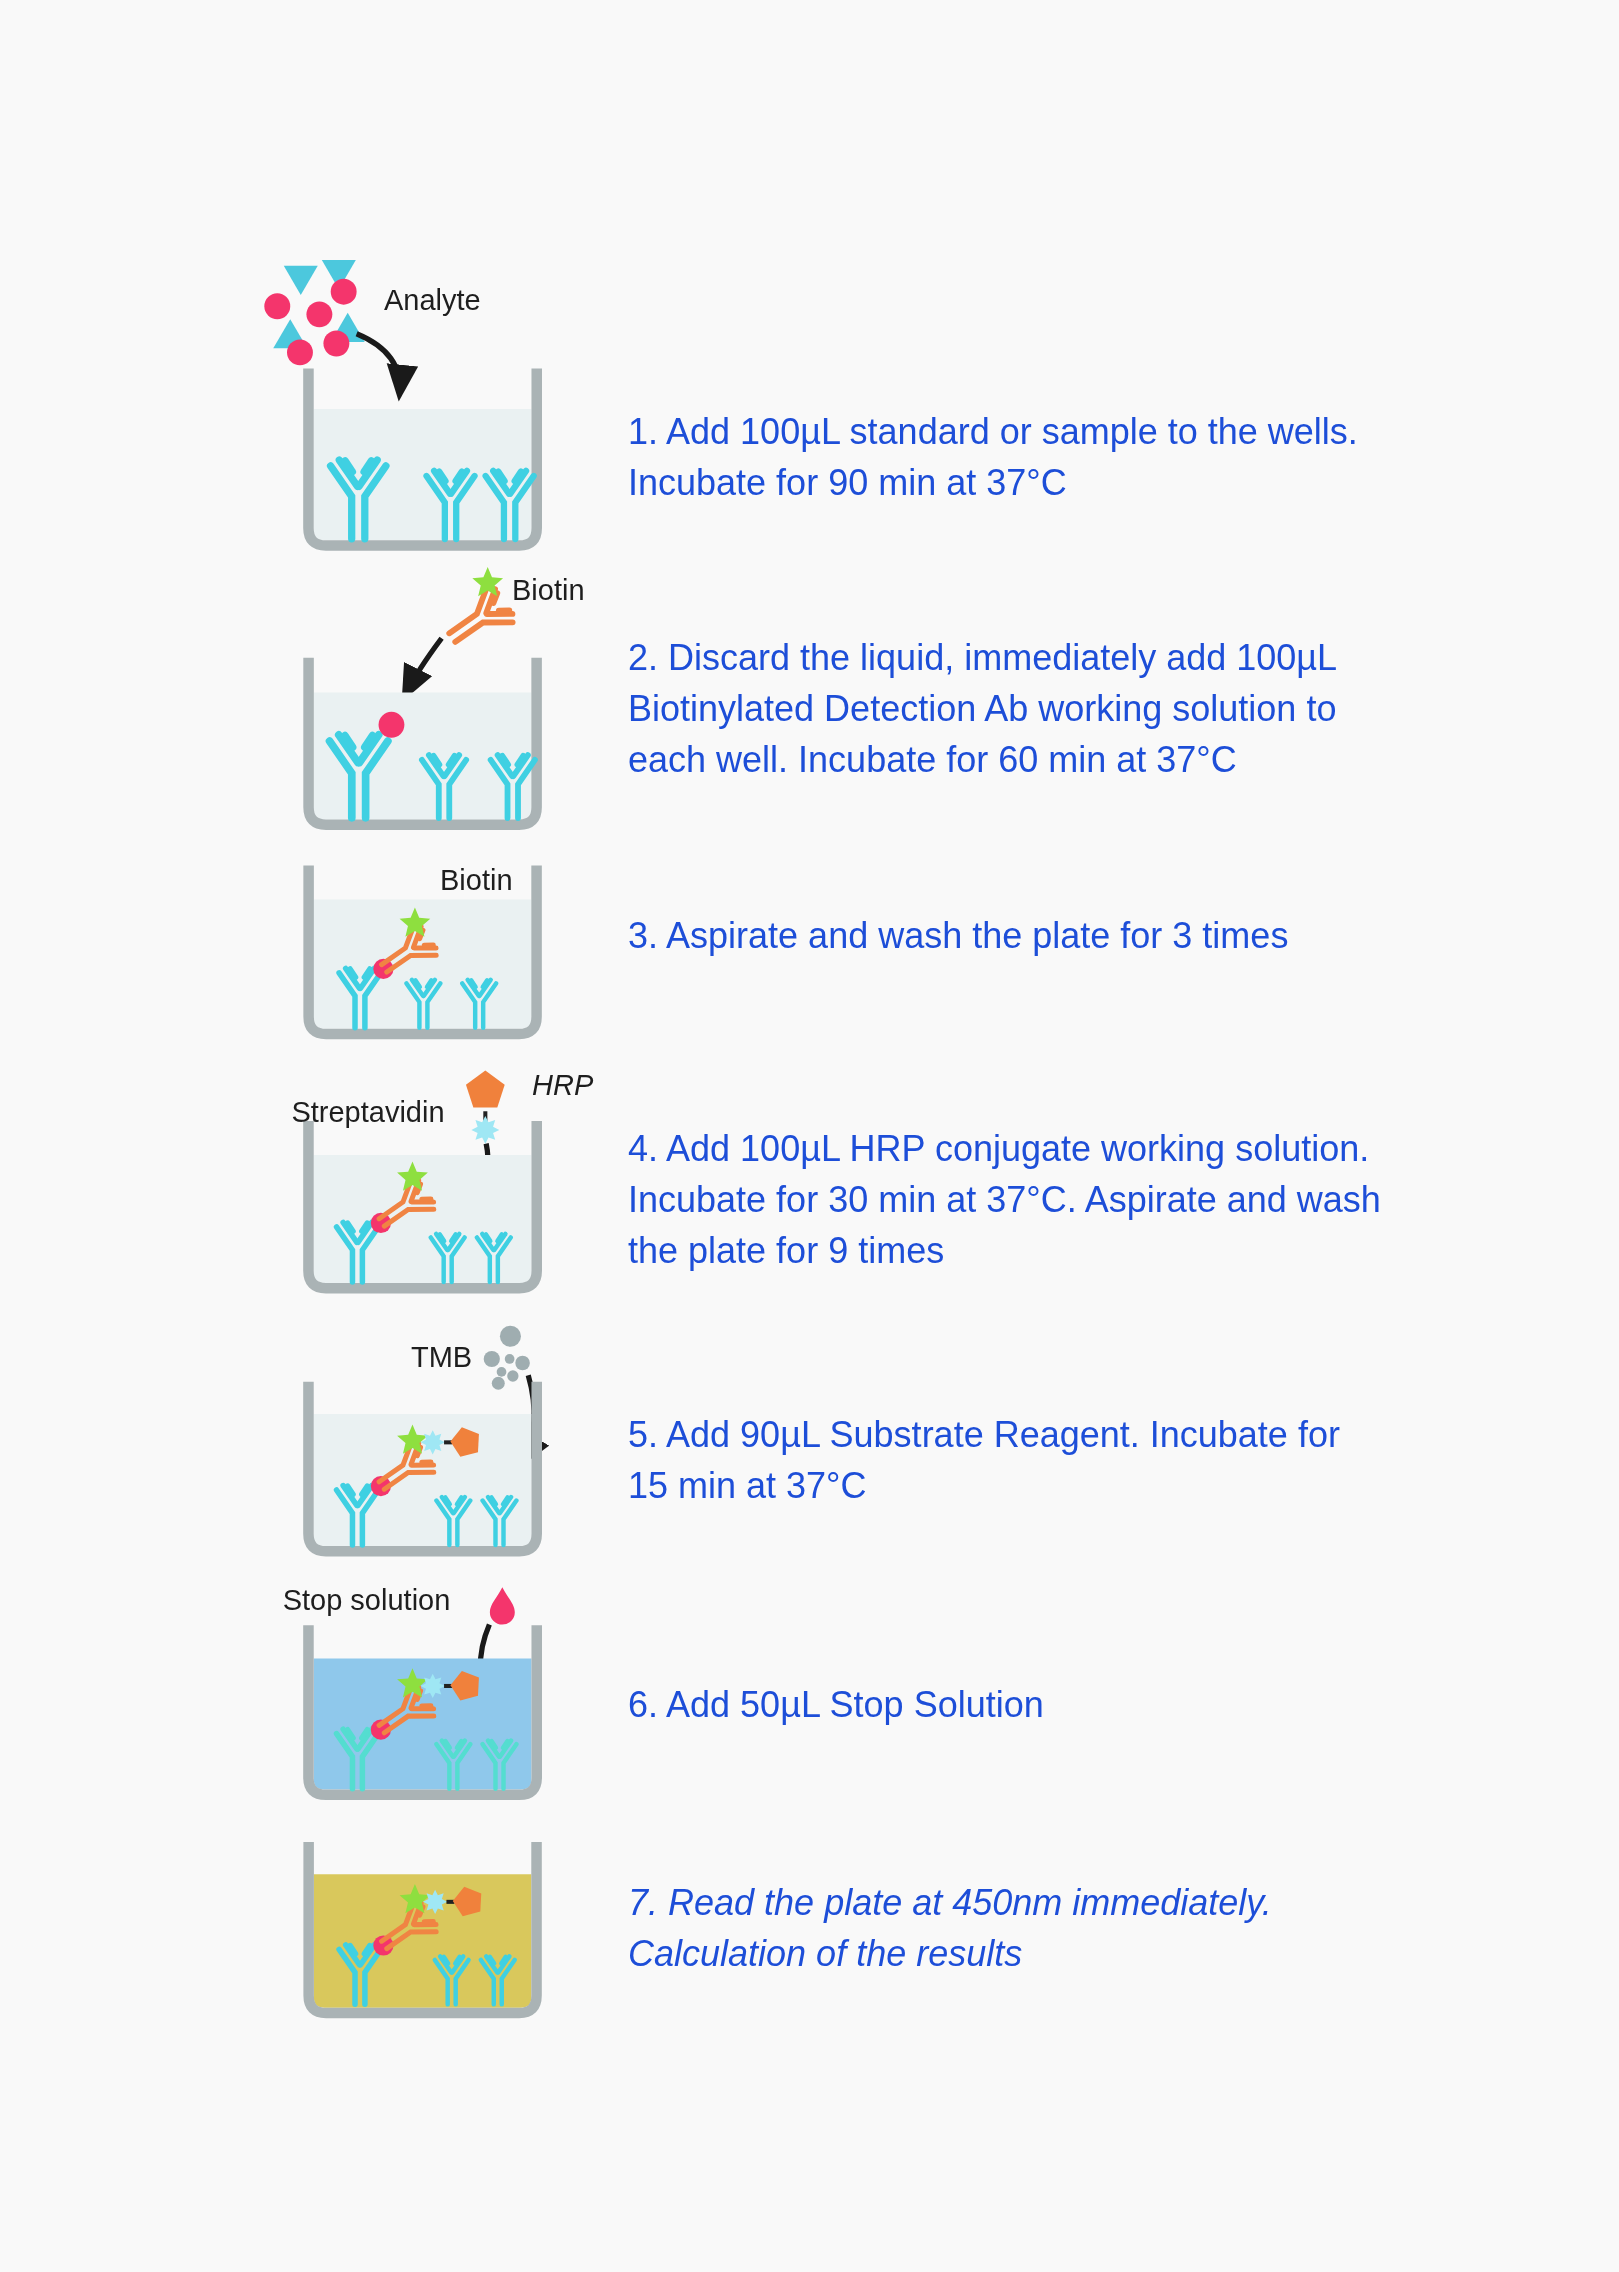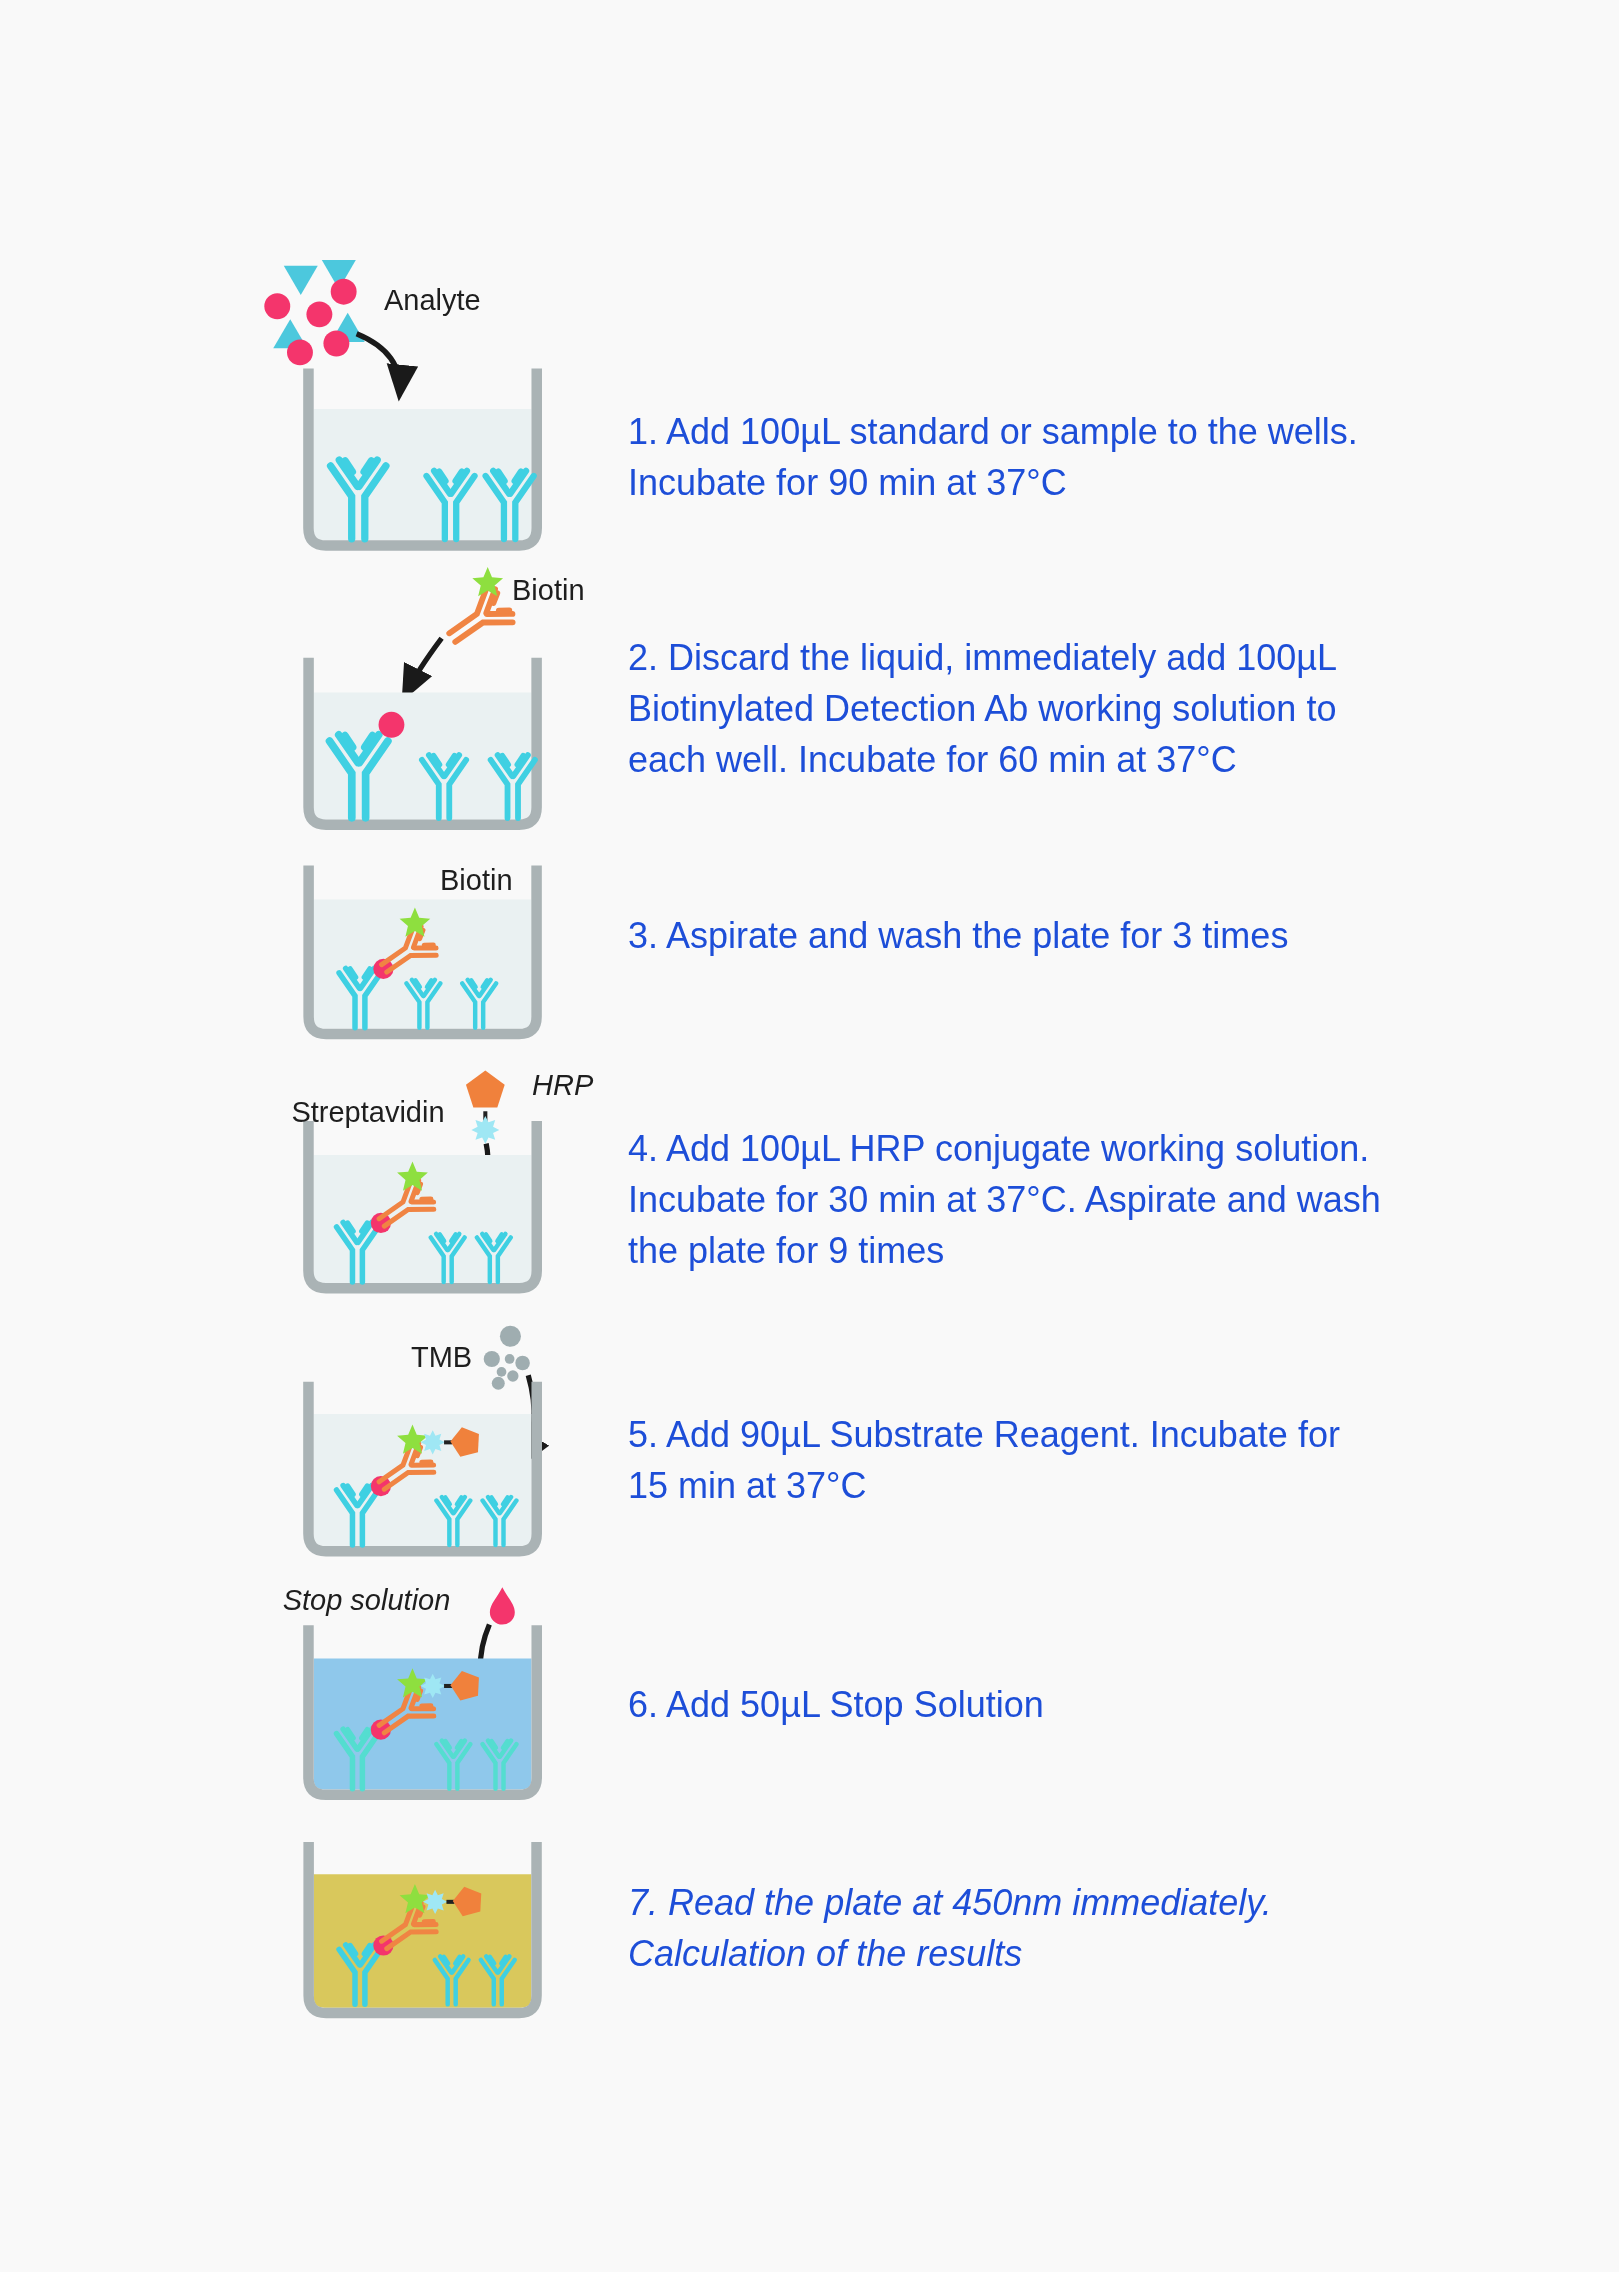--- a/index.html
+++ b/index.html
@@ -186,21 +186,21 @@
       <path d="M13,41 H282 V190 Q282,203 269,203 H26 Q13,203 13,190 Z" fill="#8fc8eb"></path>
       <path d="M6.5,0 V188 Q6.5,209.5 28,209.5 H267 Q288.5,209.5 288.5,188 V0" fill="none" stroke="#aab3b5" stroke-width="13"></path>
     </g>
     <g transform="translate(95,140)" style="--cap:#54ddd0">
       <use href="#sandwich"></use>
       <use href="#conjugate"></use>
     </g>
     <use href="#ab" transform="translate(220,183) scale(0.55)" color="#54ddd0"></use>
     <use href="#ab" transform="translate(277,183) scale(0.55)" color="#54ddd0"></use>
   </svg>
-  <div class="lbl right" style="left:239px;top:1583px;width:235px;font-style:italic;">Stop solution</div>
+  <div class="lbl right" style="left:239px;top:1583px;width:235px;">Stop solution</div>
   <div class="step" style="top:1679px;">
     <div>6. Add 50µL Stop Solution</div>
   </div>
 
   <svg class="row-svg" style="left:243px;top:1838px;" width="340" height="198" viewBox="0 0 420 245">
     <g transform="translate(62,5)">
       <path d="M13,40 H282 V192 Q282,205 269,205 H26 Q13,205 13,192 Z" fill="#d9c85c"></path>
       <path d="M6.5,0 V190 Q6.5,211.5 28,211.5 H267 Q288.5,211.5 288.5,190 V0" fill="none" stroke="#aab3b5" stroke-width="13"></path>
     </g>
     <g transform="translate(98,87)">

